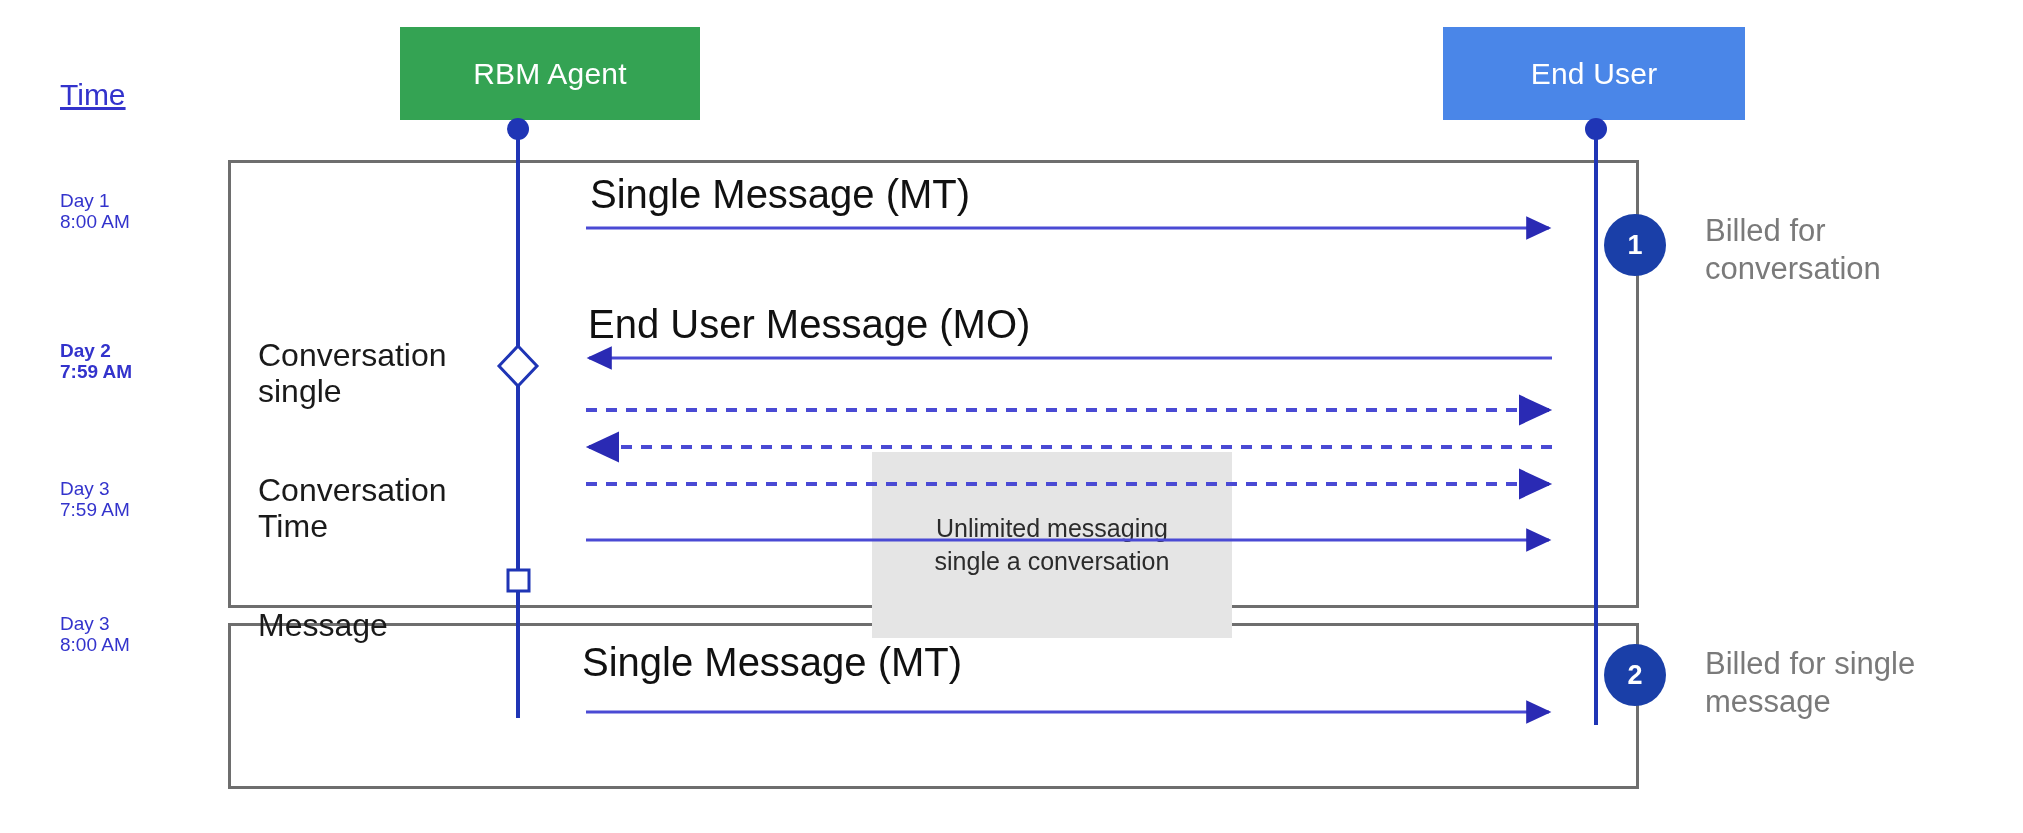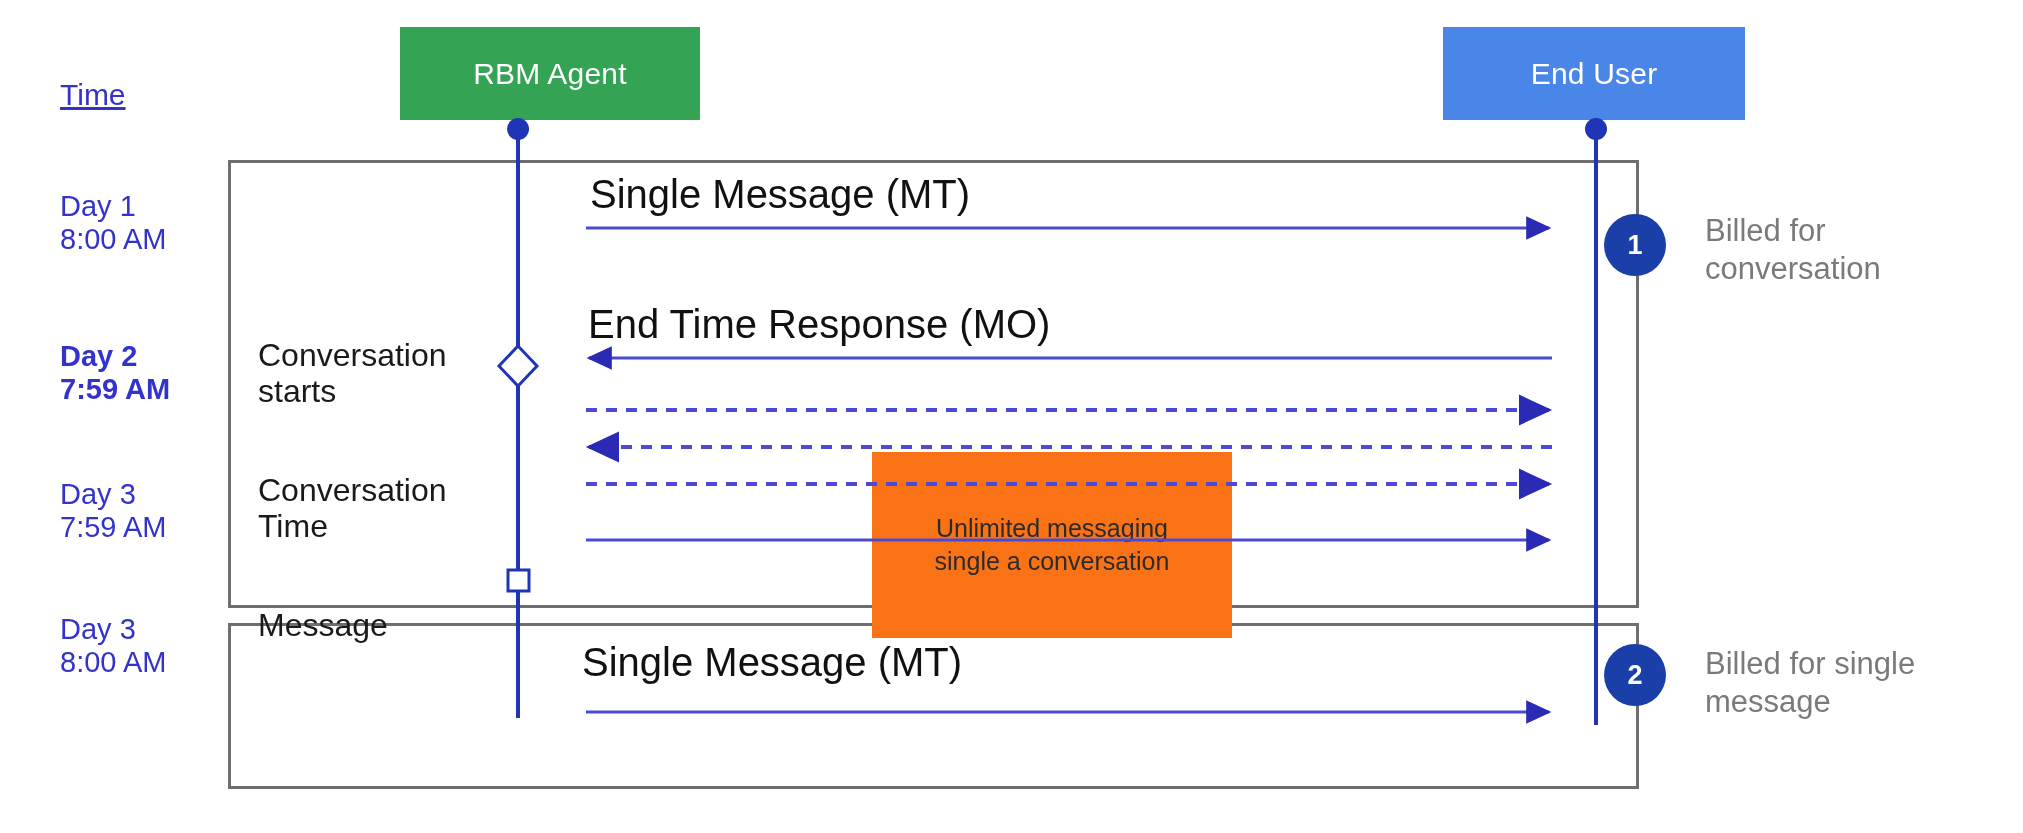--- a/index.html
+++ b/index.html
@@ -23,42 +23,42 @@
   #user-dot{left:1585px;top:118px;}
 
   
   .group-box{position:absolute;border:3px solid #6e6e6e;background:transparent;}
   #group-conversation{left:228px;top:160px;width:1405px;height:442px;}
   #group-single{left:228px;top:623px;width:1405px;height:160px;}
 
   
   .time-head{position:absolute;left:60px;top:78px;font-size:30px;color:#3333cc;
              text-decoration:underline;}
-  .time-label{position:absolute;left:60px;font-size:29px;color:#3333cc;line-height:1.13;}
+  .time-label{position:absolute;left:60px;font-size:19px;color:#3333cc;line-height:1.13;}
   #time-1{top:190px;}
   #time-2{top:340px;font-weight:bold;}
   #time-3{top:478px;}
   #time-4{top:613px;}
 
   
   .phase-label{position:absolute;left:258px;font-size:32px;color:#1a1a1a;line-height:1.12;
                width:230px;}
   #phase-start{top:338px;}
   #phase-end{top:473px;}
   #phase-single{top:608px;}
 
   
   .msg-label{position:absolute;font-size:40px;color:#111111;white-space:nowrap;}
   #lbl-mt1{left:590px;top:172px;}
   #lbl-mo{left:588px;top:302px;}
   #lbl-mt2{left:582px;top:640px;}
 
   
   #note-box{position:absolute;left:872px;top:452px;width:360px;height:186px;
-            background:#f97316;display:flex;align-items:center;justify-content:center;
+            background:#e5e5e5;display:flex;align-items:center;justify-content:center;
             text-align:center;}
   #note-box span{font-size:25px;color:#2b2b2b;line-height:1.34;}
 
   
   #arrow-layer{position:absolute;left:0;top:0;width:2023px;height:833px;
                pointer-events:none;}
 
   
   .badge{position:absolute;width:62px;height:62px;border-radius:50%;background:#1a3fa8;
          color:#ffffff;display:flex;align-items:center;justify-content:center;
@@ -93,21 +93,21 @@
     <div>Day 3</div>
     <div>7:59 AM</div>
   </div>
   <div class="time-label" id="time-4">
     <div>Day 3</div>
     <div>8:00 AM</div>
   </div>
 
   <div class="phase-label" id="phase-start">
     <div>Conversation</div>
-    <div>starts</div>
+    <div>single</div>
   </div>
   <div class="phase-label" id="phase-end">
     <div>Conversation</div>
     <div>Time</div>
   </div>
   <div class="phase-label" id="phase-single">
     <div>Message</div>
   </div>
 
   <div class="actor-box" id="agent-box">
@@ -146,21 +146,21 @@
 
     <line x1="586" y1="540" x2="1549" y2="540" stroke="#4a4ad4" stroke-width="3" marker-end="url(#ah-r)"></line>
 
     <line x1="586" y1="712" x2="1549" y2="712" stroke="#4a4ad4" stroke-width="3" marker-end="url(#ah-r)"></line>
 
     <path d="M518,346 L537,366 L518,386 L499,366 z" fill="#ffffff" stroke="#1f35b5" stroke-width="3"></path>
     <rect x="508" y="570" width="21" height="21" fill="#ffffff" stroke="#1f35b5" stroke-width="3"></rect>
   </svg>
 
   <div class="msg-label" id="lbl-mt1">Single Message (MT)</div>
-  <div class="msg-label" id="lbl-mo">End Time Response (MO)</div>
+  <div class="msg-label" id="lbl-mo">End User Message (MO)</div>
   <div class="msg-label" id="lbl-mt2">Single Message (MT)</div>
 
   <div class="badge" id="badge-1">1</div>
   <div class="annot" id="annot-1">
     <div>Billed for</div>
     <div>conversation</div>
   </div>
 
   <div class="badge" id="badge-2">2</div>
   <div class="annot" id="annot-2">

